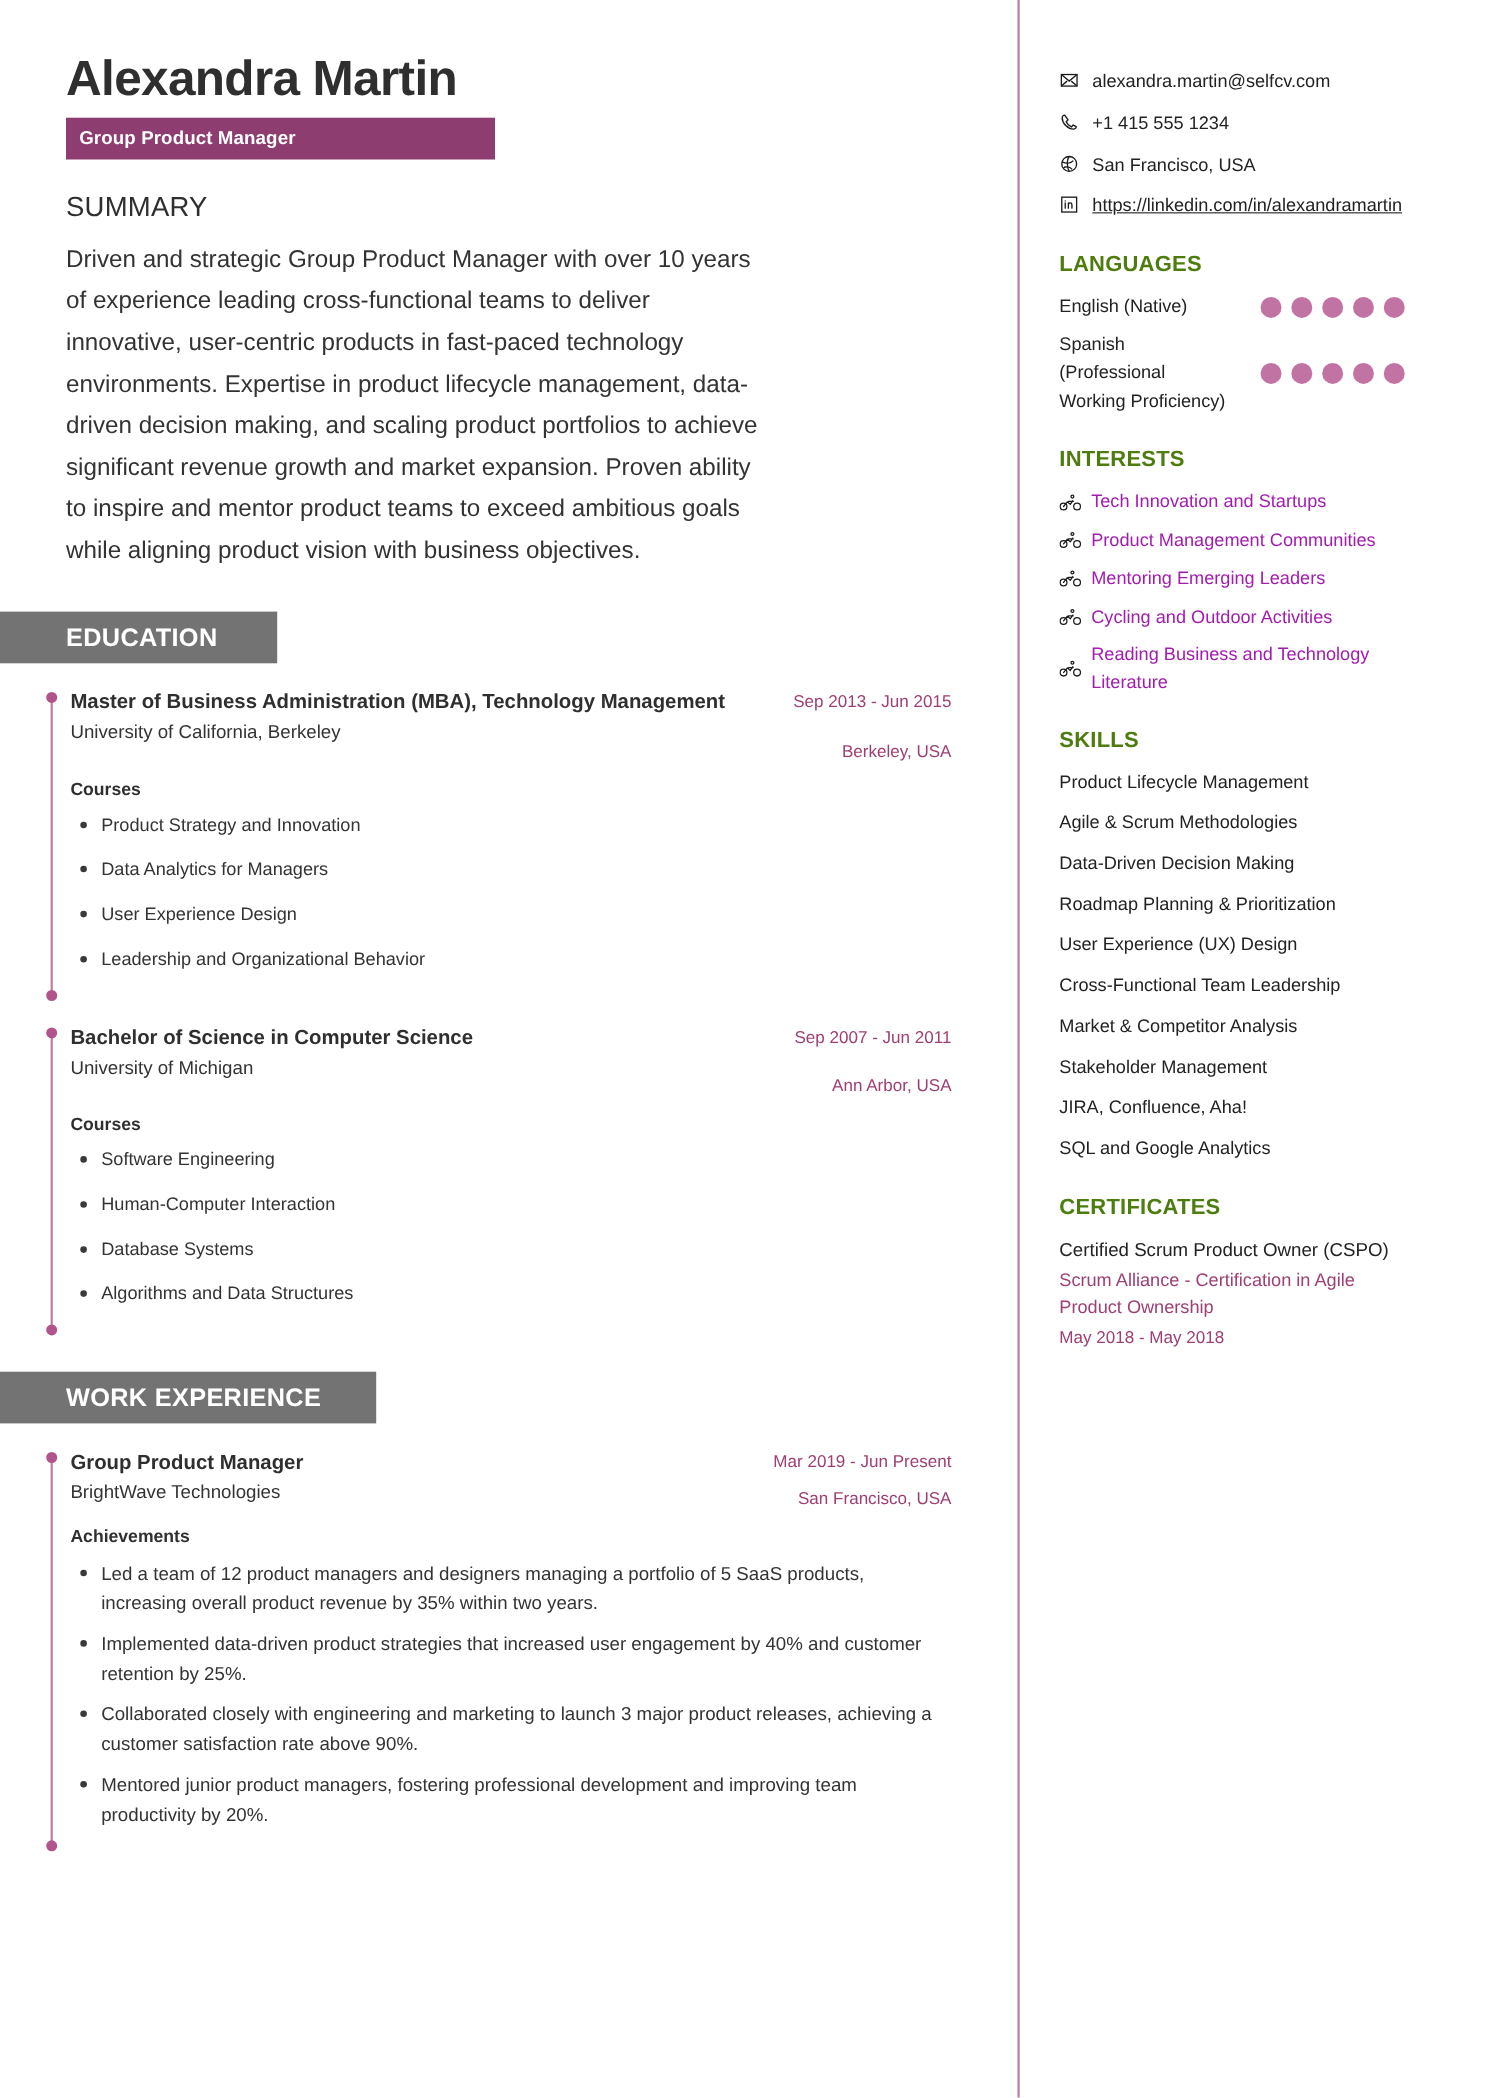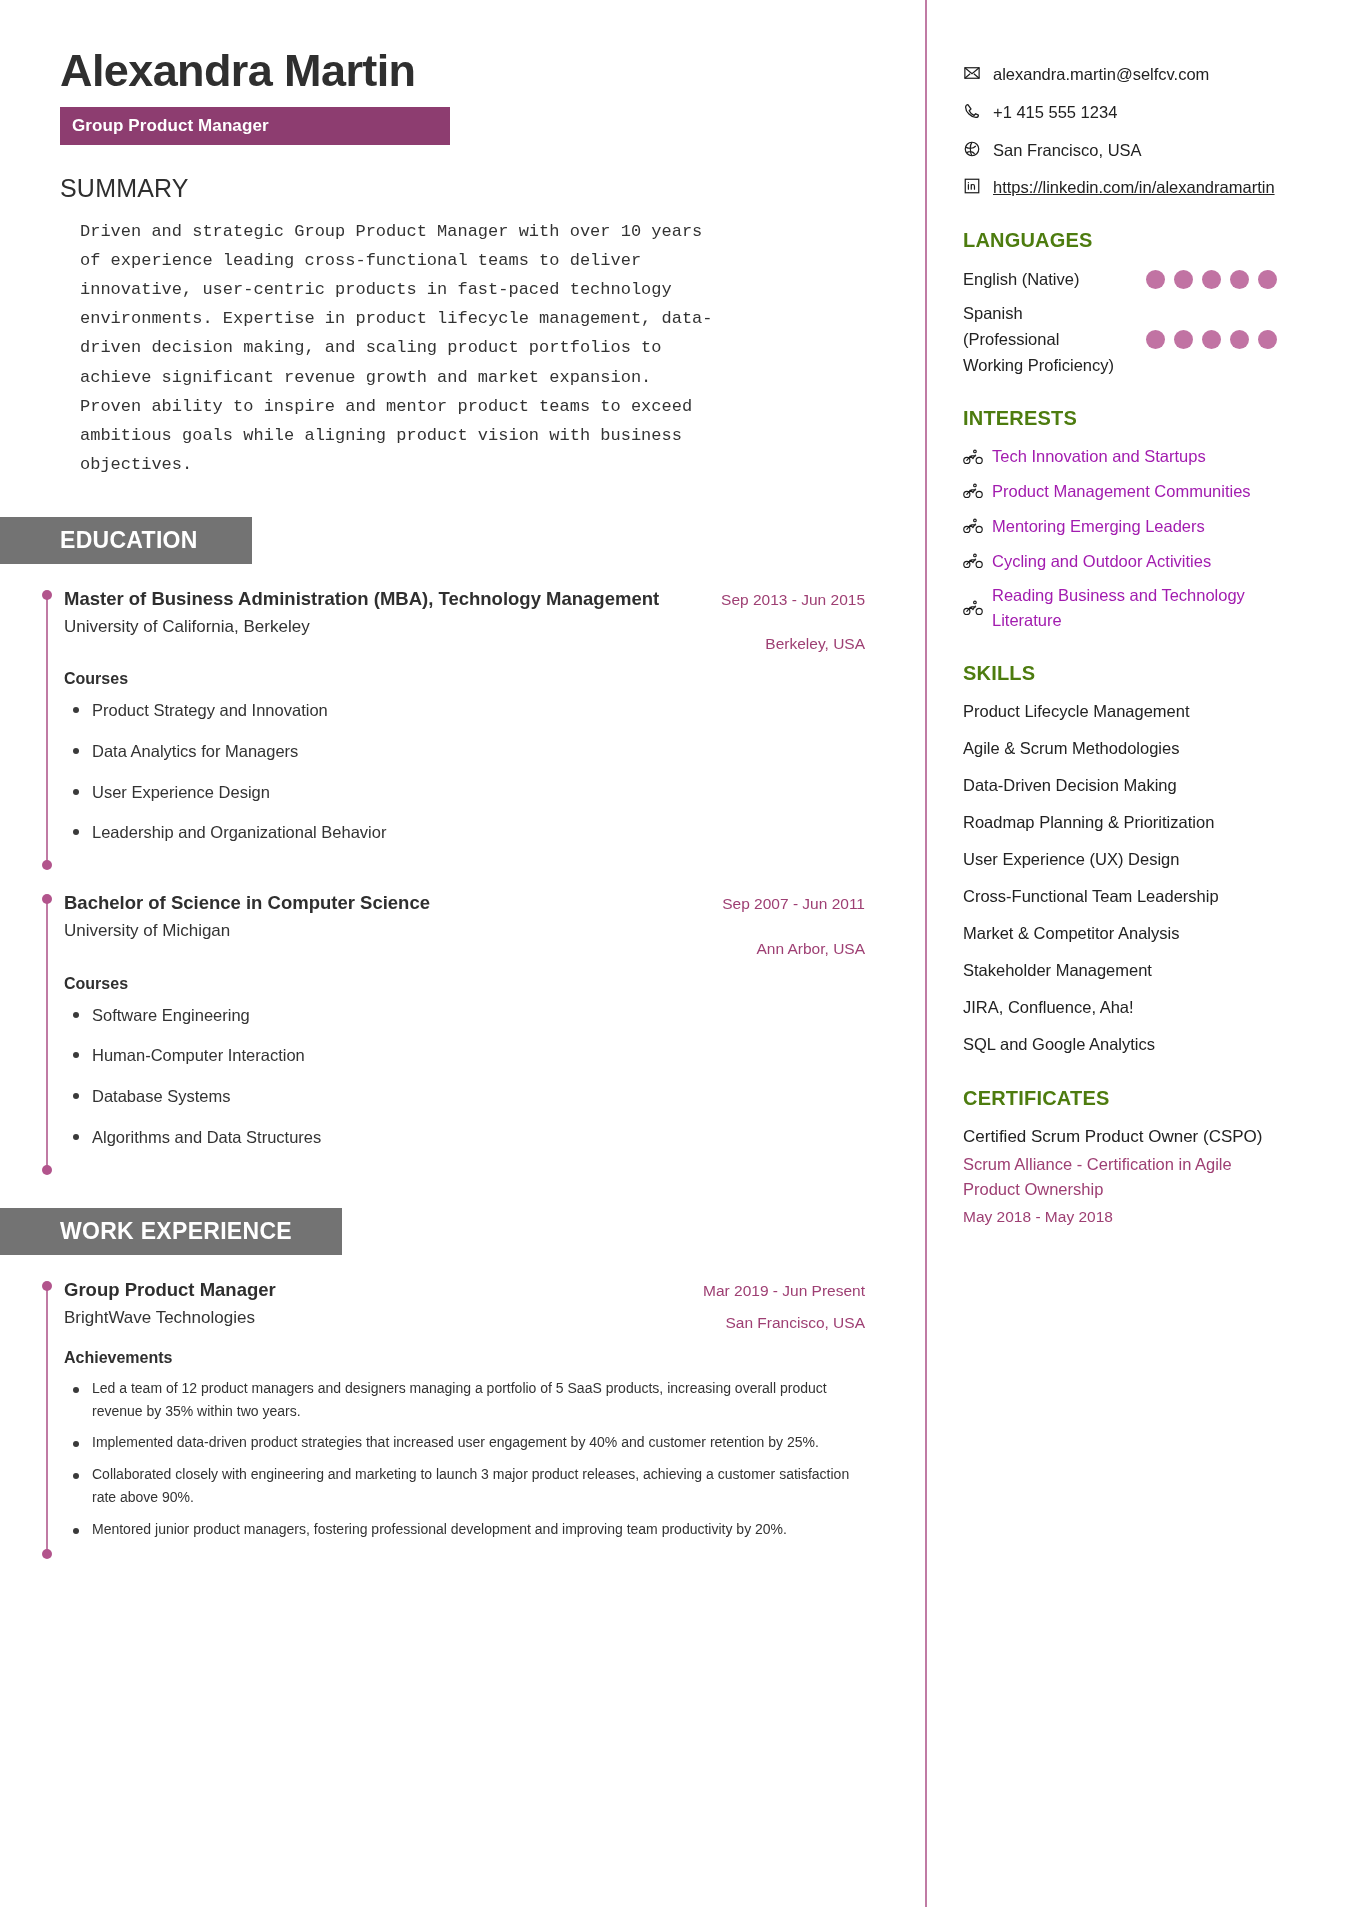--- a/index.html
+++ b/index.html
@@ -49,26 +49,25 @@
 
   
   .sec-plain {
     font-size:25px;
     font-weight:normal;
     letter-spacing:0.2px;
     color:#2f2f2f;
     margin:29px 0 14px 60px;
   }
   .summary-text {
-    font-size:17px;
+    font-size:22px;
     line-height:1.72;
     color:#333;
-    margin-left:80px;
+    margin-left:60px;
     width:640px;
-    font-family:Liberation Mono, monospace;
   }
 
   
   .sec-banner {
     background:#737373;
     color:#ffffff;
     font-size:23px;
     font-weight:bold;
     letter-spacing:0.3px;
     padding:10px 0 10px 60px;
@@ -115,21 +114,21 @@
     margin-bottom:14px;
   }
   .c-item::before {
     content:""; position:absolute; left:9px; top:10px;
     width:6px; height:6px; border-radius:50%; background:#3a3a3a;
   }
 
   .ach-list { margin-top:10px; }
   .a-item {
     position:relative; padding-left:28px;
-    font-size:14px; line-height:1.62; color:#333;
+    font-size:17px; line-height:1.62; color:#333;
     margin-bottom:9px;
   }
   .a-item::before {
     content:""; position:absolute; left:9px; top:10px;
     width:6px; height:6px; border-radius:50%; background:#3a3a3a;
   }
 
   
   .contact-list { margin-bottom:24px; }
   .contact-row {

